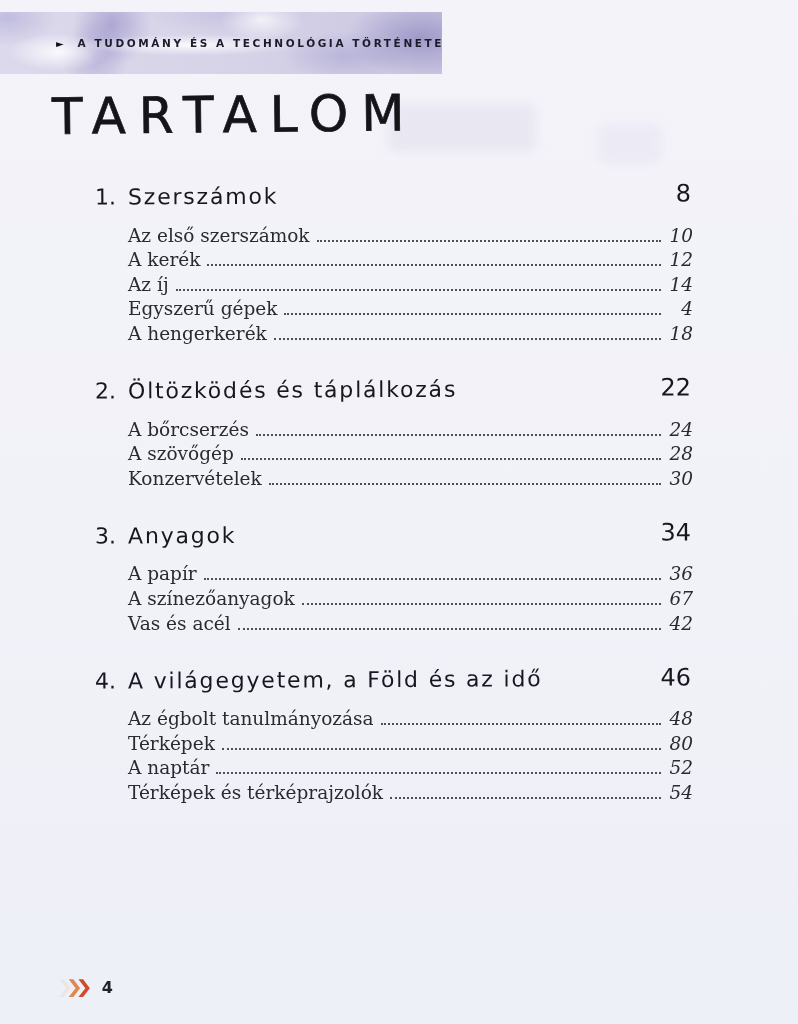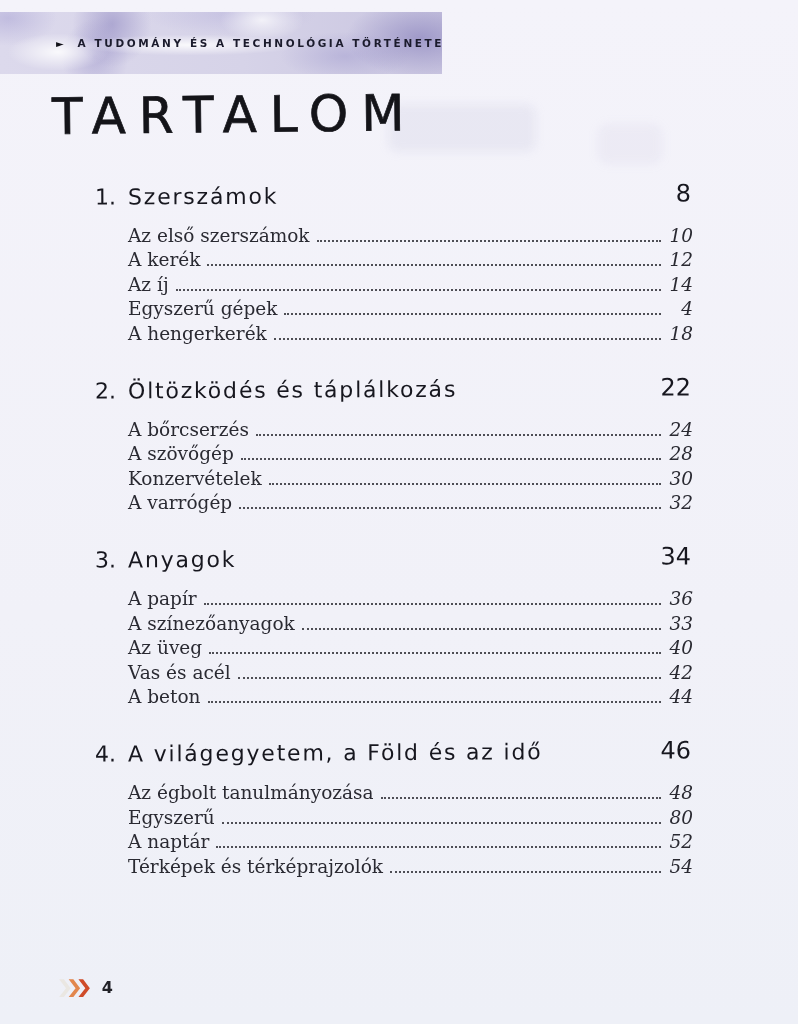--- a/index.html
+++ b/index.html
@@ -195,71 +195,56 @@
         <div class="entry">
           <span class="entry-label">A szövőgép</span>
           <span class="leader"></span>
           <span class="entry-page">28</span>
         </div>
         <div class="entry">
           <span class="entry-label">Konzervételek</span>
           <span class="leader"></span>
           <span class="entry-page">30</span>
         </div>
-        <div class="entry">
-          <span class="entry-label">A varrógép</span>
-          <span class="leader"></span>
-          <span class="entry-page">32</span>
-        </div>
       </div>
       <div class="chapter-heading">
         <span class="ch-num">3.</span>
         <span class="ch-title">Anyagok</span>
         <span class="ch-page">34</span>
       </div>
       <div class="entries">
         <div class="entry">
           <span class="entry-label">A papír</span>
           <span class="leader"></span>
           <span class="entry-page">36</span>
         </div>
         <div class="entry">
           <span class="entry-label">A színezőanyagok</span>
           <span class="leader"></span>
-          <span class="entry-page">33</span>
-        </div>
-        <div class="entry">
-          <span class="entry-label">Az üveg</span>
-          <span class="leader"></span>
-          <span class="entry-page">40</span>
+          <span class="entry-page">67</span>
         </div>
         <div class="entry">
           <span class="entry-label">Vas és acél</span>
           <span class="leader"></span>
           <span class="entry-page">42</span>
-        </div>
-        <div class="entry">
-          <span class="entry-label">A beton</span>
-          <span class="leader"></span>
-          <span class="entry-page">44</span>
         </div>
       </div>
       <div class="chapter-heading">
         <span class="ch-num">4.</span>
         <span class="ch-title">A világegyetem, a Föld és az idő</span>
         <span class="ch-page">46</span>
       </div>
       <div class="entries">
         <div class="entry">
           <span class="entry-label">Az égbolt tanulmányozása</span>
           <span class="leader"></span>
           <span class="entry-page">48</span>
         </div>
         <div class="entry">
-          <span class="entry-label">Egyszerű</span>
+          <span class="entry-label">Térképek</span>
           <span class="leader"></span>
           <span class="entry-page">80</span>
         </div>
         <div class="entry">
           <span class="entry-label">A naptár</span>
           <span class="leader"></span>
           <span class="entry-page">52</span>
         </div>
         <div class="entry">
           <span class="entry-label">Térképek és térképrajzolók</span>

